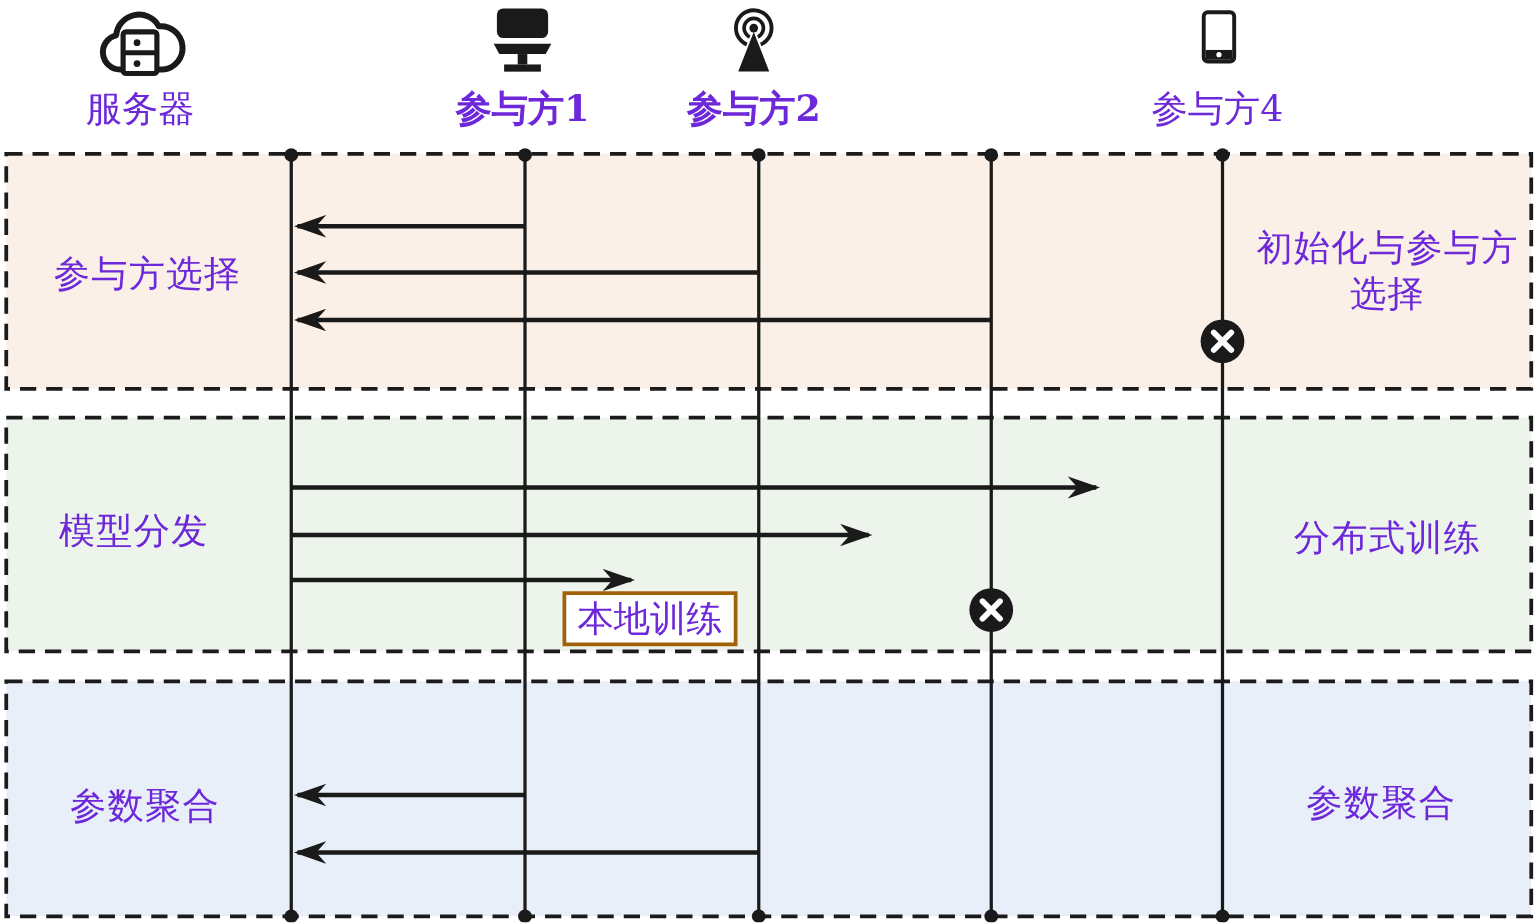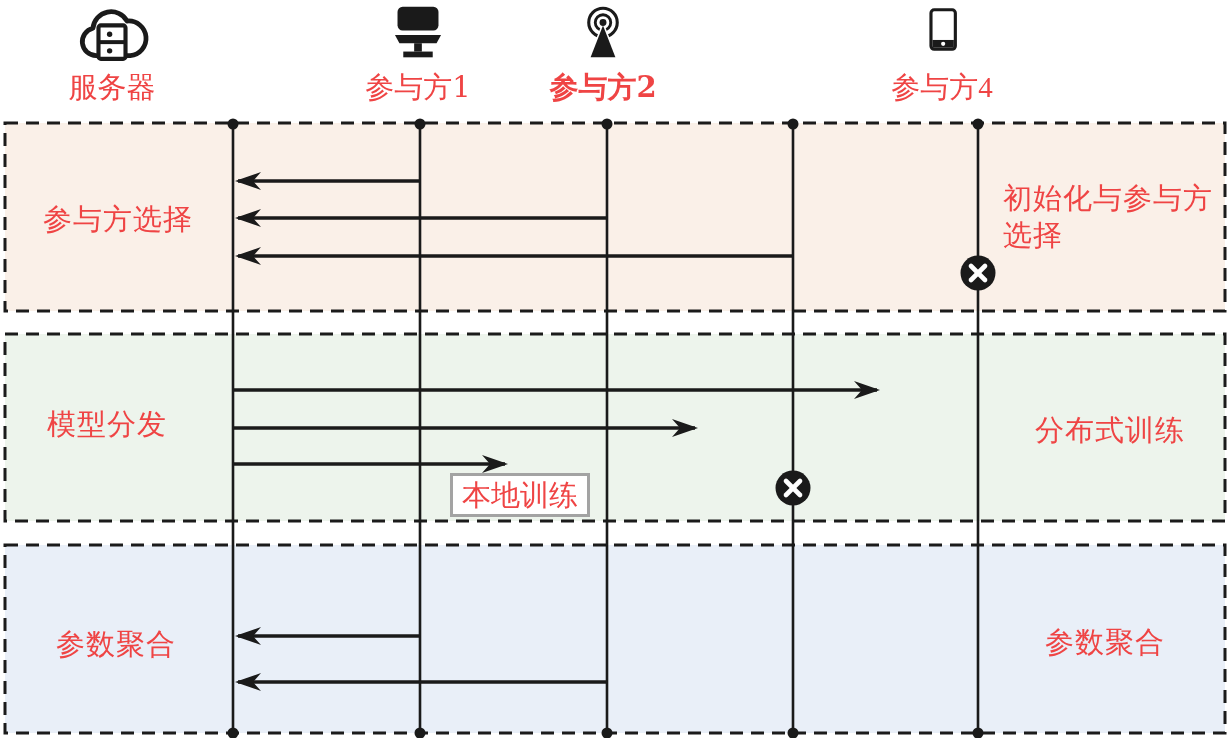--- a/index.html
+++ b/index.html
@@ -1,27 +1,27 @@
 <!DOCTYPE html>
 <html><head>
 <meta charset="utf-8">
 <style>
   html,body{margin:0;padding:0;background:#ffffff;}
   .stage{
     position:relative;width:1230px;height:738px;background:#ffffff;overflow:hidden;
-    font-family:"DejaVu Serif","Liberation Serif",serif;color:#ef4444;
+    font-family:"DejaVu Serif","Liberation Serif",serif;color:#6d28d9;text-align:center;
   }
   .layer{position:absolute;left:0;top:0;}
   .actor{position:absolute;top:0;display:flex;flex-direction:column;align-items:center;}
   .actor .icon{height:62px;display:flex;align-items:flex-end;justify-content:center;}
   .actor-label{margin-top:9px;font-size:29px;line-height:32px;white-space:nowrap;}
   .phase-label{position:absolute;font-size:29px;line-height:37px;letter-spacing:1px;white-space:nowrap;}
   .phase-label.wrap{white-space:normal;width:214px;}
   .note-box{
-    position:absolute;background:#ffffff;border:3px solid #a3a3a3;
+    position:absolute;background:#ffffff;border:3px solid #a16207;
     font-size:29px;line-height:36px;padding:1px 9px;white-space:nowrap;
   }
 </style>
 </head>
 <body>
 
 <div class="stage">
 
   <svg class="layer" width="1230" height="738" viewBox="0 0 1230 738">
     <defs>
@@ -93,21 +93,21 @@
         <path d="M 30,70 A 17.5,17.5 0 0 1 26,35.5 A 23,23 0 0 1 69,26.5 A 16.5,16.5 0 0 1 73,70 Z" fill="none" stroke="#1a1a1a" stroke-width="6" stroke-linejoin="round"></path>
         <rect x="33" y="32" width="34" height="42" rx="3" fill="#ffffff" stroke="#1a1a1a" stroke-width="5.2"></rect>
         <line x1="33" y1="53" x2="67" y2="53" stroke="#1a1a1a" stroke-width="5"></line>
         <circle cx="47" cy="43" r="3.4" fill="#1a1a1a"></circle>
         <circle cx="47" cy="64" r="3.4" fill="#1a1a1a"></circle>
       </svg>
     </span>
     <div class="actor-label">服务器</div>
   </div>
 
-  <div class="actor" style="left:338px;width:160px;">
+  <div class="actor" style="left:338px;width:160px;font-weight:bold;">
     <span class="icon">
       <svg width="64" height="58" viewBox="0 0 100 90">
         <rect x="18" y="4" width="64" height="37" rx="8" fill="#1a1a1a"></rect>
         <path d="M 14,48 L 86,48 L 79,61 L 21,61 Z" fill="#1a1a1a"></path>
         <rect x="44" y="61" width="12" height="13" fill="#1a1a1a"></rect>
         <rect x="27" y="74" width="46" height="9" fill="#1a1a1a"></rect>
       </svg>
     </span>
     <div class="actor-label">参与方1</div>
   </div>
@@ -119,21 +119,21 @@
         <circle cx="50" cy="28" r="12.5" fill="none" stroke="#1a1a1a" stroke-width="4.6"></circle>
         <path d="M 50,33 L 70,84 L 30,84 Z" fill="#1a1a1a" stroke="#ffffff" stroke-width="5"></path>
         <path d="M 50,33 L 70,84 L 30,84 Z" fill="#1a1a1a"></path>
         <circle cx="50" cy="28" r="5.6" fill="#1a1a1a"></circle>
       </svg>
     </span>
     <div class="actor-label">参与方2</div>
   </div>
 
 
-  <div class="actor" style="left:862px;width:160px;font-family:Liberation Serif, serif;">
+  <div class="actor" style="left:894px;width:160px;">
     <span class="icon">
       <svg width="58" height="58" viewBox="0 0 100 90">
         <rect x="31" y="5" width="42" height="68" rx="5.5" fill="#ffffff" stroke="#1a1a1a" stroke-width="5.4"></rect>
         <rect x="33.6" y="57" width="36.8" height="13.4" fill="#1a1a1a"></rect>
         <circle cx="52" cy="63.6" r="3.6" fill="#ffffff"></circle>
       </svg>
     </span>
     <div class="actor-label">参与方4</div>
   </div>
 

